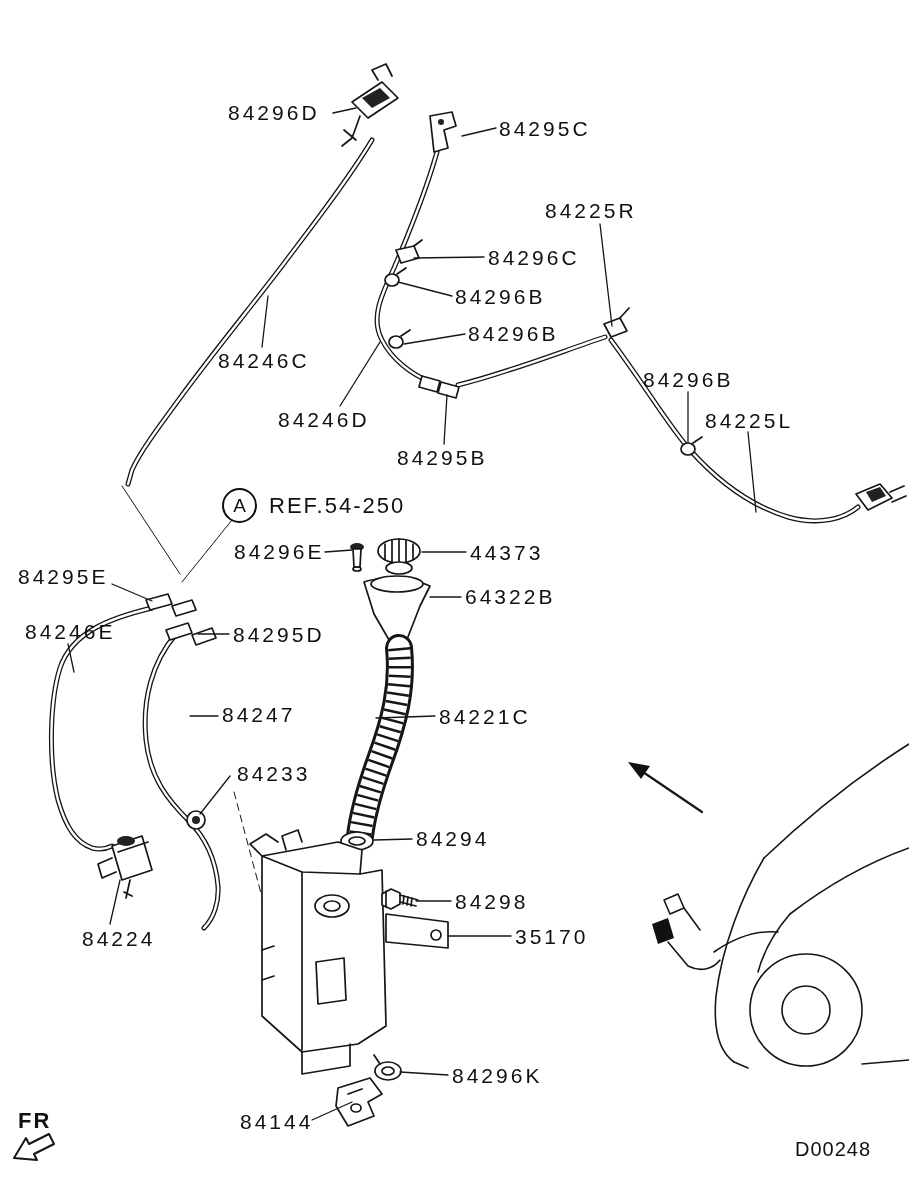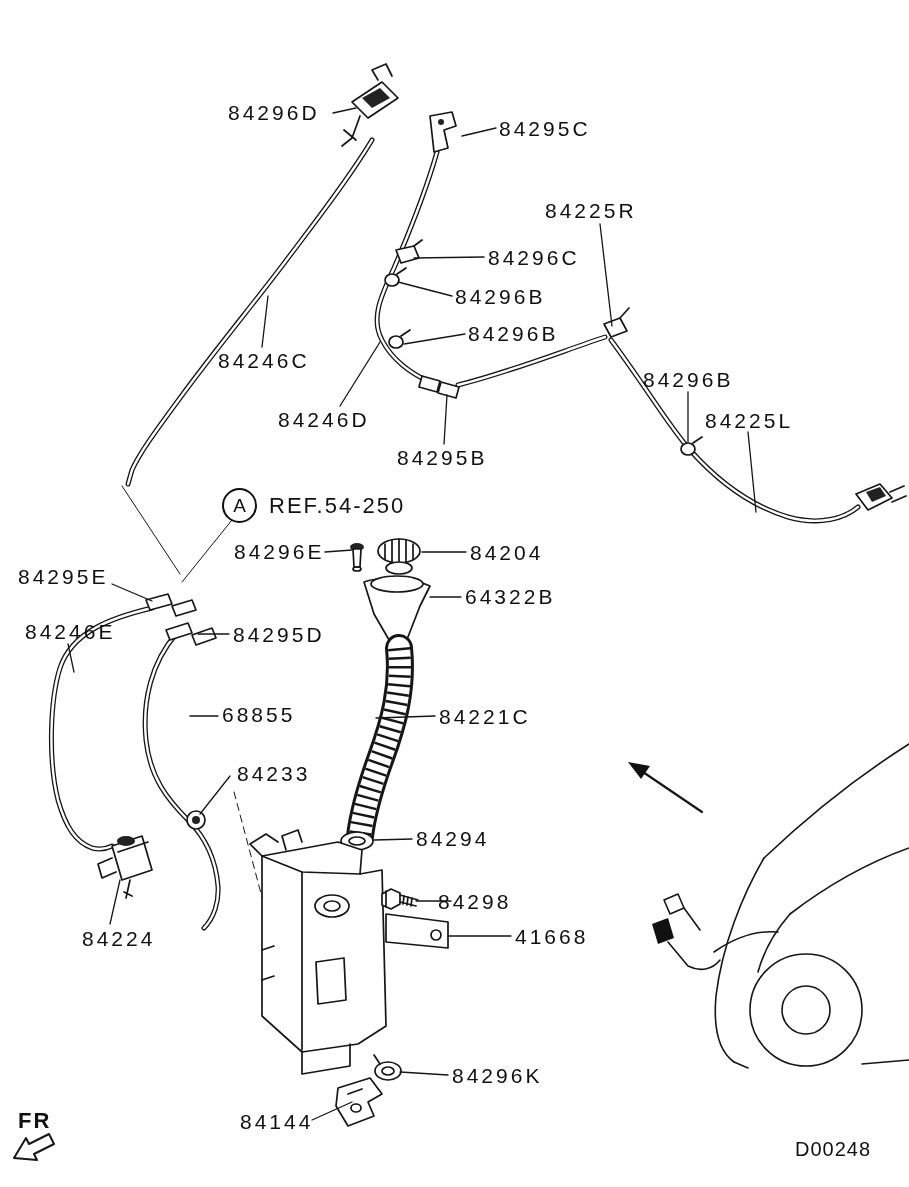--- a/index.html
+++ b/index.html
@@ -252,32 +252,32 @@
   <div class="part-label" style="left:545px;top:199px">84225R</div>
   <div class="part-label" style="left:488px;top:246px">84296C</div>
   <div class="part-label" style="left:455px;top:285px">84296B</div>
   <div class="part-label" style="left:468px;top:322px">84296B</div>
   <div class="part-label" style="left:218px;top:349px">84246C</div>
   <div class="part-label" style="left:278px;top:408px">84246D</div>
   <div class="part-label" style="left:397px;top:446px">84295B</div>
   <div class="part-label" style="left:643px;top:368px">84296B</div>
   <div class="part-label" style="left:705px;top:409px">84225L</div>
   <div class="part-label" style="left:234px;top:540px">84296E</div>
-  <div class="part-label" style="left:470px;top:541px">84204</div>
+  <div class="part-label" style="left:470px;top:541px">44373</div>
   <div class="part-label" style="left:465px;top:585px">64322B</div>
   <div class="part-label" style="left:18px;top:565px">84295E</div>
   <div class="part-label" style="left:25px;top:620px">84246E</div>
   <div class="part-label" style="left:233px;top:623px">84295D</div>
-  <div class="part-label" style="left:222px;top:703px">68855</div>
+  <div class="part-label" style="left:222px;top:703px">84247</div>
   <div class="part-label" style="left:439px;top:705px">84221C</div>
   <div class="part-label" style="left:237px;top:762px">84233</div>
   <div class="part-label" style="left:416px;top:827px">84294</div>
-  <div class="part-label" style="left:438px;top:890px">84298</div>
+  <div class="part-label" style="left:455px;top:890px">84298</div>
   <div class="part-label" style="left:82px;top:927px">84224</div>
-  <div class="part-label" style="left:515px;top:925px">41668</div>
+  <div class="part-label" style="left:515px;top:925px">35170</div>
   <div class="part-label" style="left:452px;top:1064px">84296K</div>
   <div class="part-label" style="left:240px;top:1110px">84144</div>
 
   <div class="ref-callout" style="left:222px;top:488px">
     <span class="ref-marker">A</span>
     <span class="ref-text">REF.54-250</span>
   </div>
 
   <div class="fr-label" style="left:18px;top:1108px">FR</div>
   <div class="code-label" style="left:795px;top:1138px">D00248</div>

